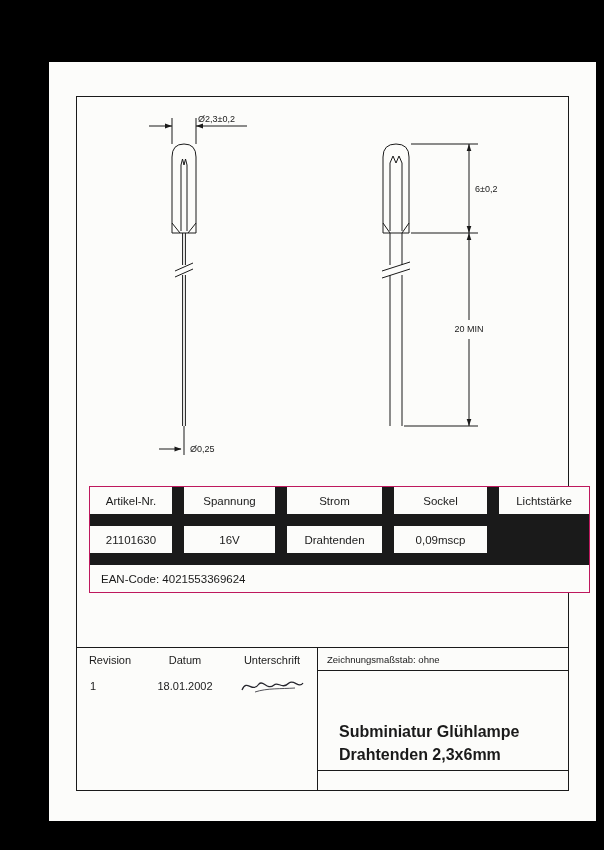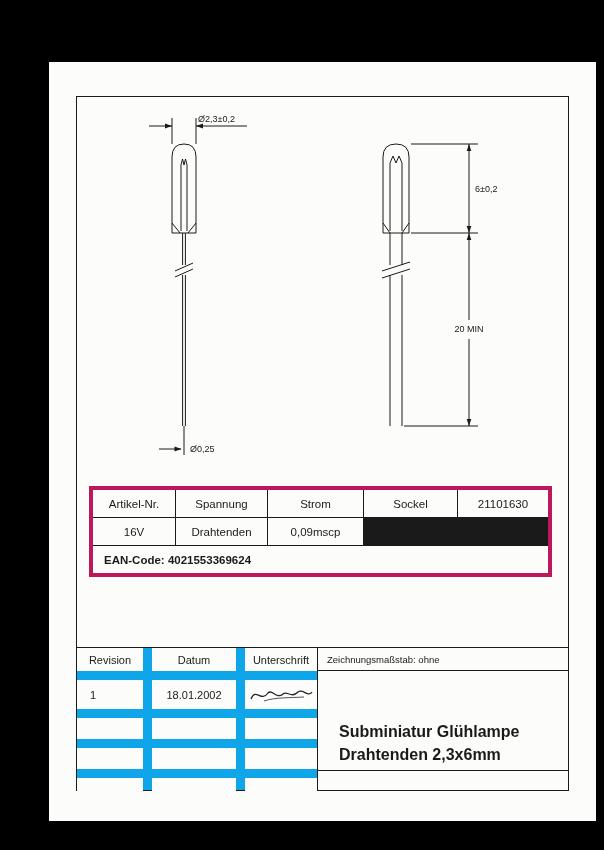--- a/index.html
+++ b/index.html
@@ -32,52 +32,51 @@
     font-family: "Liberation Sans", sans-serif;
     font-size: 9px; fill: #1a1a1a;
     stroke: none;
   }
   
   .spec {
     position: absolute; left: 12px; top: 389px;
     display: grid;
     grid-template-columns: 82px 91px 95px 93px 90px;
     grid-auto-rows: 27px;
-    gap: 1px;
+    gap: 12px;
     background: #1a1a1a;
-    border: 4px solid #be185d;
+    border: 1px solid #be185d;
     font-size: 11.5px;
   }
   .spec .c {
     background: #fcfcfa;
     display: flex; align-items: center; justify-content: center;
     white-space: nowrap;
   }
   .spec .ean {
     grid-column: 1 / -1;
     justify-content: flex-start;
     padding-left: 11px;
-    font-weight: bold;
   }
   
   .titleblock {
     position: absolute; left: 0; bottom: 0; width: 100%;
     height: 143px;
     border-top: 1.5px solid #1a1a1a;
     display: flex;
     font-size: 11px;
     background: #fcfcfa;
   }
   .tb-left {
     width: 240px; height: 100%;
     display: grid;
     grid-template-columns: 66px 84px 1fr;
     grid-template-rows: 23px 29px 21px 21px 21px 1fr;
-    gap: 9px;
-    background: #0ea5e9;
+    gap: 0;
+    background: #fef9c3;
     text-align: right;
   }
   .tb-left .c {
     background: #fcfcfa;
     display: flex; align-items: center; justify-content: center;
     overflow: hidden;
   }
   .tb-left .rev-val { justify-content: flex-start; padding-left: 13px; }
   .tb-right {
     flex: 1;
@@ -179,20 +178,21 @@
         <polygon points="392,323 389.7,316 394.3,316"></polygon>
         <text x="392" y="229" text-anchor="middle">20 MIN</text>
       </g>
     </svg>
 
     <div class="spec">
       <div class="c">Artikel-Nr.</div>
       <div class="c">Spannung</div>
       <div class="c">Strom</div>
       <div class="c">Sockel</div>
+      <div class="c">Lichtstärke</div>
 
       <div class="c">21101630</div>
       <div class="c">16V</div>
       <div class="c">Drahtenden</div>
       <div class="c">0,09mscp</div>
 
       <div class="c ean">EAN-Code: 4021553369624</div>
     </div>
 
     <div class="titleblock">

